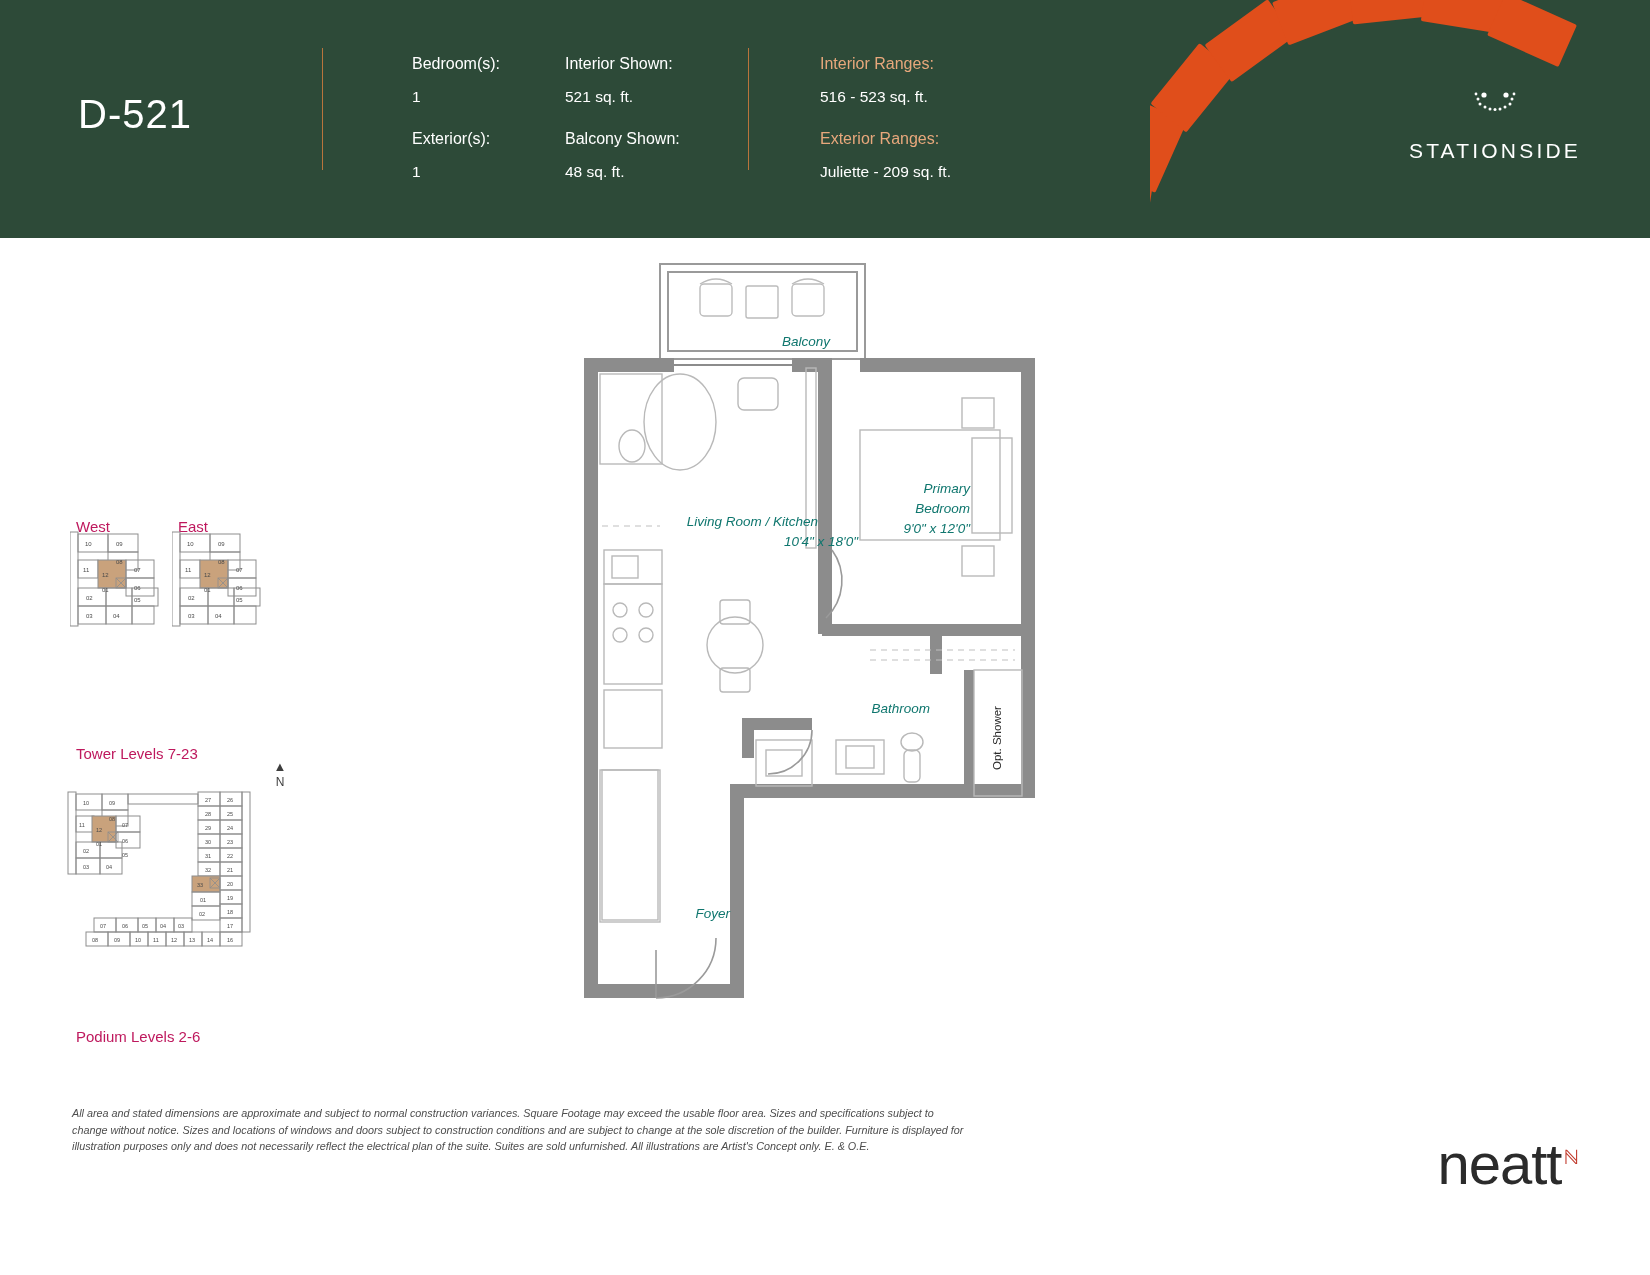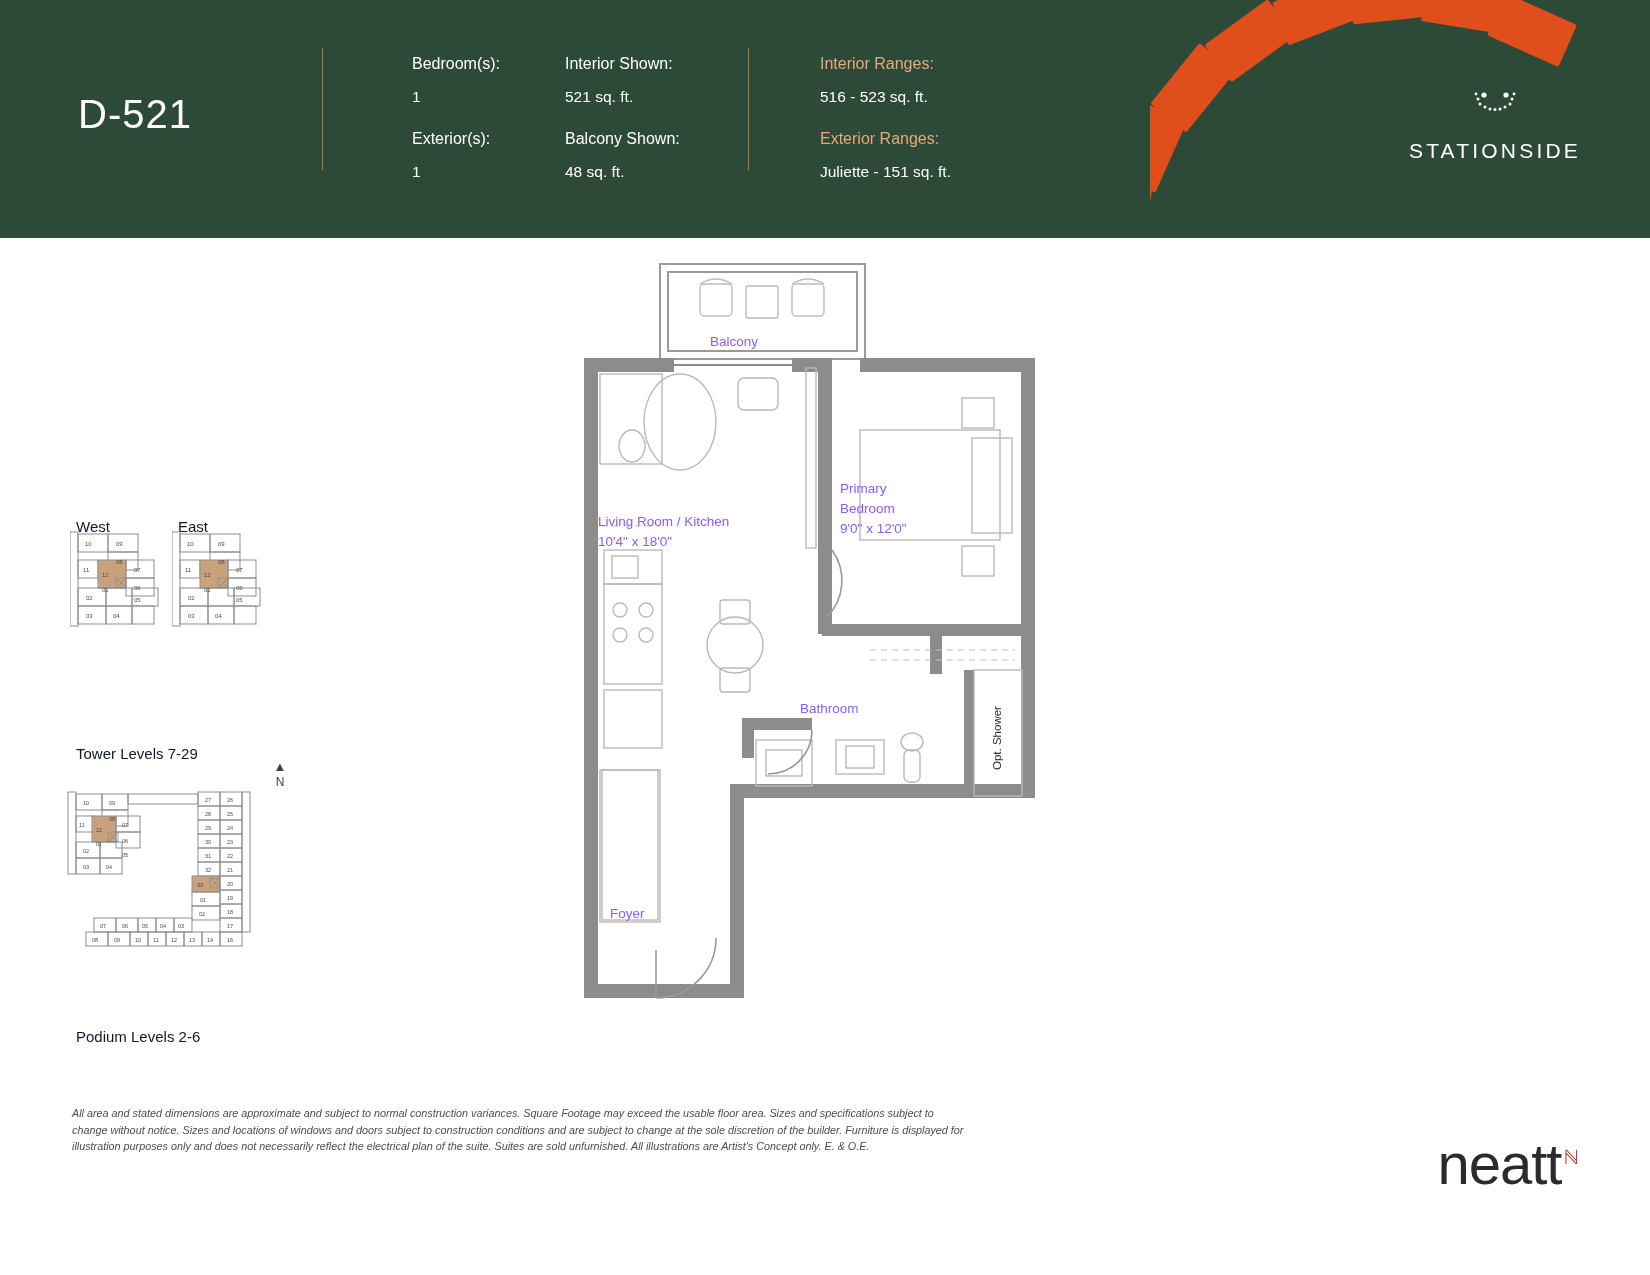--- a/index.html
+++ b/index.html
@@ -49,36 +49,37 @@
     color:#ffffff; font-size:21px; letter-spacing:3.2px; font-weight:400;
     margin-top:22px;
   }
   .brand-mark { position:relative; height:32px; }
 
   
   .sunburst { position:absolute; left:1150px; top:-30px; width:520px; height:420px; }
 
   
   .kp-label {
-    position:absolute; color:#0f172a; font-size:15px;
+    position:absolute; color:#be185d; font-size:15px;
   }
   .kp-west { left:76px; top:518px; }
   .kp-east { left:178px; top:518px; }
   .kp-tower { left:76px; top:745px; font-size:15px; }
   .kp-podium { left:76px; top:1028px; font-size:15px; }
 
   .northmark { position:absolute; left:268px; top:760px; width:24px; text-align:center; }
   .northmark .arr { font-size:13px; color:#3d3d3d; line-height:1; }
   .northmark .n { font-size:12px; color:#3d3d3d; margin-top:2px; }
 
   
   .plan { position:absolute; left:560px; top:250px; width:520px; height:790px; }
   .roomlabel {
-    position:absolute; color:#8b5cf6; font-size:13.5px; text-align:left;
+    position:absolute; color:#0f766e; font-size:13.5px; text-align:right;
     line-height:1.35;
+    font-style:italic;
   }
   .vert-label {
     position:absolute; color:#2b2b2b; font-size:11.5px;
     transform:rotate(-90deg); transform-origin:left top; white-space:nowrap;
   }
 
   
   .disclaimer {
     position:absolute; left:72px; top:1105px; width:900px;
     font-size:10.8px; color:#4d4d4d; line-height:1.55; font-style:italic;
@@ -152,21 +153,21 @@
     <span class="lbl">Balcony Shown:</span>
     <span class="val">48 sq. ft.</span>
   </div>
 
   <div class="spec col-c spec-orange">
     <span class="lbl">Interior Ranges:</span>
     <span class="val">516 - 523 sq. ft.</span>
   </div>
   <div class="spec col-c2 spec-orange">
     <span class="lbl">Exterior Ranges:</span>
-    <span class="val">Juliette - 151 sq. ft.</span>
+    <span class="val">Juliette - 209 sq. ft.</span>
   </div>
 
   <div class="brand">
     <div class="brand-mark">
       <svg width="190" height="32" viewBox="0 0 190 32">
         <g fill="#ffffff">
           <circle cx="84" cy="10" r="2.6"></circle>
             <circle cx="106" cy="10" r="2.6"></circle>
           <circle cx="78" cy="14" r="1.5"></circle>
             <circle cx="112" cy="14" r="1.5"></circle>
@@ -262,21 +263,21 @@
         <text x="43" y="88">04</text>
     </g>
     <g stroke="#8d8d8d" stroke-width="0.8">
       <line x1="46" y1="48" x2="56" y2="58"></line>
         <line x1="56" y1="48" x2="46" y2="58"></line>
       <rect x="46" y="48" width="10" height="10" fill="none"></rect>
     </g>
   </svg>
 </div>
 
-<div class="kp-label kp-tower">Tower Levels 7-29</div>
+<div class="kp-label kp-tower">Tower Levels 7-23</div>
 
 <div>
   <svg style="position:absolute;left:66px;top:790px;" width="200" height="200" viewBox="0 0 200 200">
     <g fill="none" stroke="#8d8d8d" stroke-width="1">
 
       <rect x="10" y="4" width="26" height="16"></rect>
         <rect x="36" y="4" width="26" height="16"></rect>
       <rect x="36" y="20" width="26" height="16"></rect>
       <rect x="10" y="26" width="18" height="16"></rect>
       <rect x="26" y="26" width="24" height="26" fill="#c9a27c"></rect>

